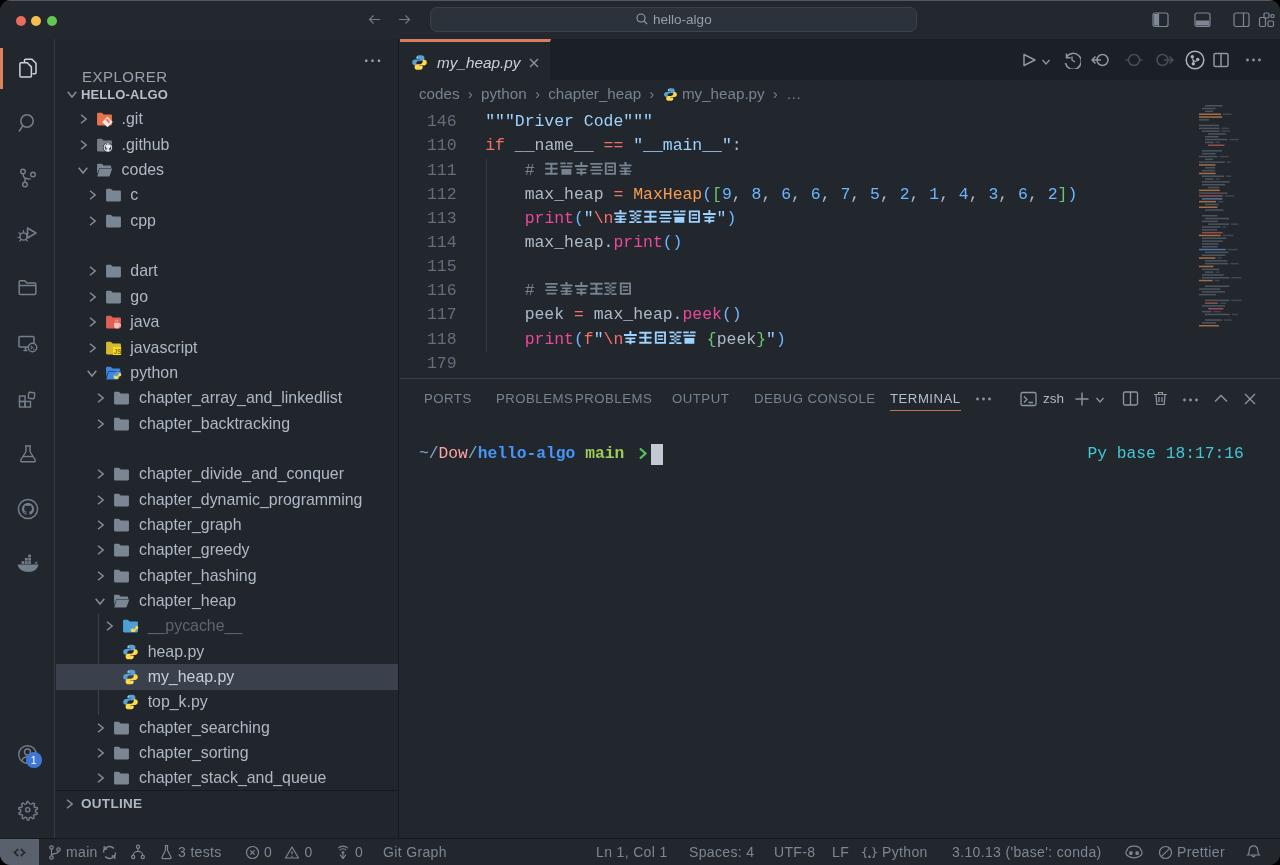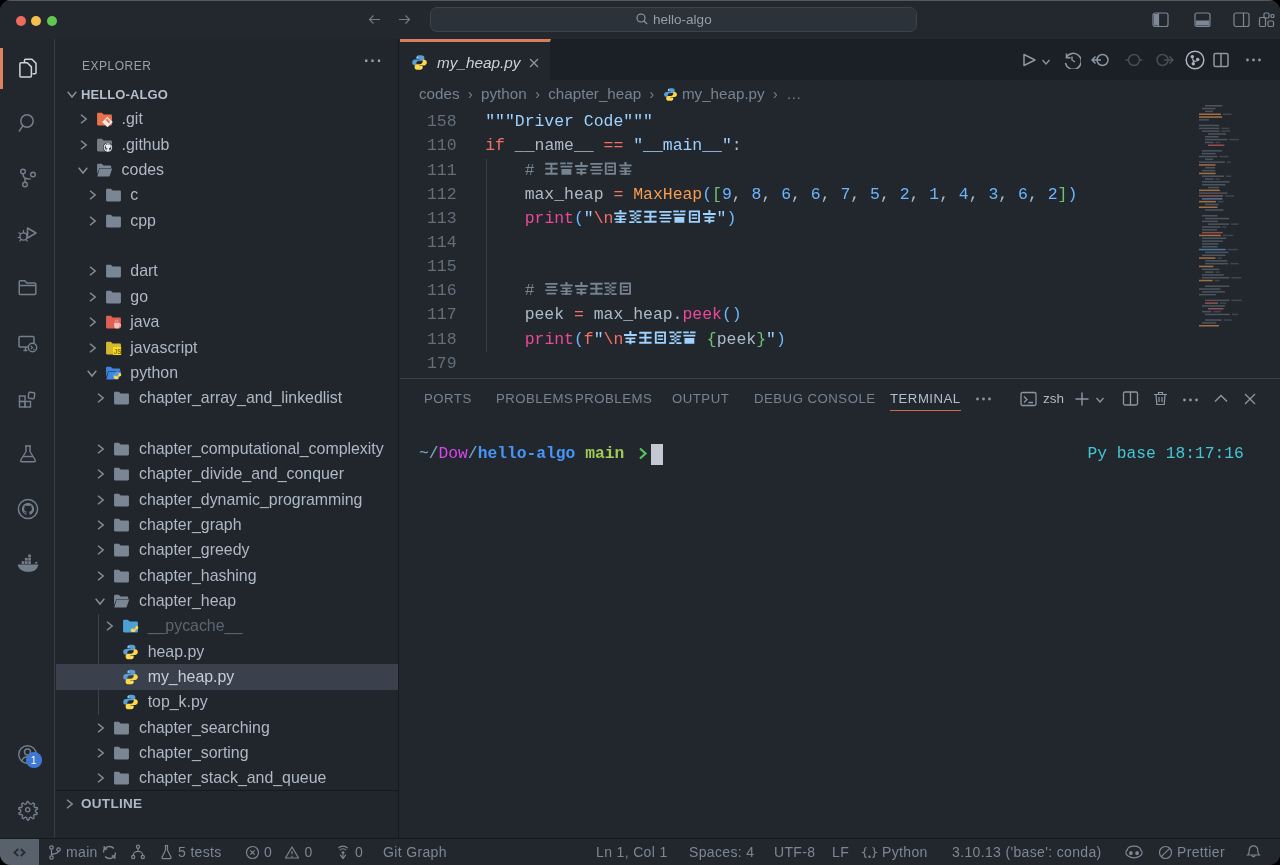--- a/index.html
+++ b/index.html
@@ -6,21 +6,21 @@
 .tl{position:absolute;top:0;left:0;width:100%;height:1px;background:rgba(160,170,180,.38);z-index:60}
 .abs{position:absolute}
 .titlebar{position:absolute;left:0;top:0;width:1280px;height:39px;background:#23282f}
 .light{position:absolute;top:15.8px;width:10.6px;height:10.6px;border-radius:50%}
 .sbox{position:absolute;left:430px;top:6.5px;width:487px;height:25px;background:#2c323a;border:1px solid #3b434d;border-radius:7px;color:#959ea9;font-size:13.5px;display:flex;align-items:center;justify-content:center}
 .activitybar{position:absolute;left:0;top:39px;width:55px;height:799px;background:#22272e;border-right:1px solid #343b44}
 .ai{position:absolute;left:15px;width:26px;height:26px;color:#747f8c}
 .ai.act{color:#ccd4dd}
 .abar{position:absolute;left:0;width:2.5px;background:#dd815f}
 .sidebar{position:absolute;left:56px;top:39px;width:343px;height:799px;background:#21262d;overflow:hidden;border-right:1px solid #161a20}
-.exh{position:absolute;left:26px;top:20px;font-size:12px;color:#98a1ac;letter-spacing:.5px}
+.exh{position:absolute;left:26px;top:29px;font-size:15px;color:#98a1ac;letter-spacing:.5px}
 .row{position:absolute;left:0;width:343px;height:25.35px;color:#aeb9c5;font-size:15.9px}
 .row .lbl{position:absolute;top:50%;transform:translateY(-50%);white-space:nowrap}
 .row.dim{color:#5c6670}
 .row.sel{background:#3a414c;color:#c6cfd8}
 .chev{position:absolute;top:50%;transform:translateY(-50%);width:14px;height:14px;color:#848f9b}
 .fico{position:absolute;top:50%;transform:translateY(-50%);width:17px;height:17px}
 .guide{position:absolute;width:1px;background:#3a424c}
 .sech{position:absolute;left:0;width:343px;height:25px;border-top:1px solid #161a1f;color:#adb8c4;font-size:13.5px;font-weight:bold}
 .sech .t{position:absolute;left:25px;top:50%;transform:translateY(-50%);letter-spacing:.3px}
 .sech .c{position:absolute;left:6px;top:5.5px;width:14px;height:14px;color:#848f9b}
@@ -365,34 +365,34 @@
         </span>
         <span class="fico" style="left:57.4px">
           <svg width="17" height="17" viewBox="0 0 17 17" fill="none">
             <g transform="scale(1.0625)">
               <path d="M1 3.2c0-.6.5-1.1 1.1-1.1h3.4l1.7 1.7h6.7c.6 0 1.1.5 1.1 1.1v8c0 .6-.5 1.1-1.1 1.1H2.1c-.6 0-1.1-.5-1.1-1.1z" fill="#7a8694"></path>
             </g>
           </svg>
         </span>
         <span class="lbl" style="left:83.0px">chapter_array_and_linkedlist</span>
       </div>
-      <div class="row" style="top:397.25px">
-        <span class="chev" style="left:37.4px">
-          <svg width="14" height="14" viewBox="0 0 14 14" fill="none">
-            <path d="M5 2.7l5.2 4.3-5.2 4.3" stroke="currentColor" stroke-width="1.45" fill="none"></path>
-          </svg>
-        </span>
-        <span class="fico" style="left:57.4px">
-          <svg width="17" height="17" viewBox="0 0 17 17" fill="none">
-            <g transform="scale(1.0625)">
-              <path d="M1 3.2c0-.6.5-1.1 1.1-1.1h3.4l1.7 1.7h6.7c.6 0 1.1.5 1.1 1.1v8c0 .6-.5 1.1-1.1 1.1H2.1c-.6 0-1.1-.5-1.1-1.1z" fill="#7a8694"></path>
-            </g>
-          </svg>
-        </span>
-        <span class="lbl" style="left:83.0px">chapter_computational_complexity</span>
+      <div class="row" style="top:371.90px">
+        <span class="chev" style="left:37.4px">
+          <svg width="14" height="14" viewBox="0 0 14 14" fill="none">
+            <path d="M5 2.7l5.2 4.3-5.2 4.3" stroke="currentColor" stroke-width="1.45" fill="none"></path>
+          </svg>
+        </span>
+        <span class="fico" style="left:57.4px">
+          <svg width="17" height="17" viewBox="0 0 17 17" fill="none">
+            <g transform="scale(1.0625)">
+              <path d="M1 3.2c0-.6.5-1.1 1.1-1.1h3.4l1.7 1.7h6.7c.6 0 1.1.5 1.1 1.1v8c0 .6-.5 1.1-1.1 1.1H2.1c-.6 0-1.1-.5-1.1-1.1z" fill="#7a8694"></path>
+            </g>
+          </svg>
+        </span>
+        <span class="lbl" style="left:83.0px">chapter_backtracking</span>
       </div>
       <div class="row" style="top:422.60px">
         <span class="chev" style="left:37.4px">
           <svg width="14" height="14" viewBox="0 0 14 14" fill="none">
             <path d="M5 2.7l5.2 4.3-5.2 4.3" stroke="currentColor" stroke-width="1.45" fill="none"></path>
           </svg>
         </span>
         <span class="fico" style="left:57.4px">
           <svg width="17" height="17" viewBox="0 0 17 17" fill="none">
             <g transform="scale(1.0625)">
@@ -663,21 +663,21 @@
       </span>
 <span class="abs" style="left:845px;top:13px;color:#8b97a3">
         <svg width="17" height="16" viewBox="0 0 17 16" fill="none">
           <circle cx="2.5" cy="8" r="1.4" fill="currentColor"></circle>
           <circle cx="8.5" cy="8" r="1.4" fill="currentColor"></circle>
           <circle cx="14.5" cy="8" r="1.4" fill="currentColor"></circle>
         </svg>
       </span>
  <div class="code">
 <div style="position:absolute;left:85.5px;top:50.5px;width:1px;height:193px;background:#333b45"></div>
-<div class="ln" style="top:2.20px">158</div>
+<div class="ln" style="top:2.20px">146</div>
 <div class="cl" style="top:2.20px"><span class="s">"""Driver Code"""</span></div>
 <div class="ln" style="top:26.36px">110</div>
 <div class="cl" style="top:26.36px"><span class="k">if</span> __name__ <span class="k">==</span> <span class="s">"__main__"</span>:</div>
 <div class="ln" style="top:50.52px">111</div>
 <div class="cl" style="top:50.52px">    <span class="cm"># <svg class="cj" viewBox="0 0 12 12">
               <path fill="currentColor" d="M1 1.2h10v1.5H1zM1 5.2h10v1.5H1zM1 9.3h10v1.5H1zM5.2 1.2h1.6v9.6H5.2z"></path>
             </svg><svg class="cj" viewBox="0 0 12 12">
               <path fill="currentColor" d="M1 1h4.5v1.4H1zM6.5 1H11v1.4H6.5zM1.2 3.6h9.6v1.4H1.2zM2 6.2h8v4.6H2zM3.5 7.6h5v1.6h-5z"></path>
             </svg><svg class="cj" viewBox="0 0 12 12">
               <path fill="currentColor" d="M5.2 0.6h1.6v3H5.2zM0.8 3h10.4v1.5H0.8zM2 5.8h8v1.4H2zM2 8.6h8v1.4H2zM5.2 5.8h1.6v5.4H5.2z"></path>
@@ -700,20 +700,21 @@
             </svg><svg class="cj" viewBox="0 0 12 12">
               <path fill="currentColor" d="M1 1.4h10v1.4H1zM2.2 4h7.6v1.3H2.2zM1 6.6h10v1.3H1zM2.2 9.2h7.6v1.4H2.2z"></path>
             </svg><svg class="cj" viewBox="0 0 12 12">
               <path fill="currentColor" d="M1 1h4.5v1.4H1zM6.5 1H11v1.4H6.5zM1.2 3.6h9.6v1.4H1.2zM2 6.2h8v4.6H2zM3.5 7.6h5v1.6h-5z"></path>
             </svg><svg class="cj" viewBox="0 0 12 12">
               <path fill="currentColor" d="M1.5 1h9v1.4h-9zM1.5 1h1.5v9.8H1.5zM9 1h1.5v9.8H9zM3.8 3.8h4.4v1.3H3.8zM3.8 6.6h4.4v1.3H3.8zM1.5 9.4h9v1.4h-9z"></path>
             </svg><svg class="cj" viewBox="0 0 12 12">
               <path fill="currentColor" d="M5.2 0.6h1.6v3H5.2zM0.8 3h10.4v1.5H0.8zM2 5.8h8v1.4H2zM2 8.6h8v1.4H2zM5.2 5.8h1.6v5.4H5.2z"></path>
             </svg>"</span><span class="b1">)</span></div>
 <div class="ln" style="top:123.00px">114</div>
+<div class="cl" style="top:123.00px">    max_heap.<span class="fn">print</span><span class="b1">()</span></div>
 <div class="ln" style="top:147.16px">115</div>
 <div class="ln" style="top:171.32px">116</div>
 <div class="cl" style="top:171.32px">    <span class="cm"># <svg class="cj" viewBox="0 0 12 12">
               <path fill="currentColor" d="M1 1.4h10v1.4H1zM2.2 4h7.6v1.3H2.2zM1 6.6h10v1.3H1zM2.2 9.2h7.6v1.4H2.2z"></path>
             </svg><svg class="cj" viewBox="0 0 12 12">
               <path fill="currentColor" d="M5.2 0.5h1.7v2.6H5.2zM1 2.6h10v1.4H1zM2.4 5h7.2v1.3H2.4zM1.2 7.4h9.6v1.3H1.2zM5.2 5h1.7v6H5.2zM2 9.6h8v1.2H2z"></path>
             </svg><svg class="cj" viewBox="0 0 12 12">
               <path fill="currentColor" d="M5.2 0.6h1.6v3H5.2zM0.8 3h10.4v1.5H0.8zM2 5.8h8v1.4H2zM2 8.6h8v1.4H2zM5.2 5.8h1.6v5.4H5.2z"></path>
             </svg><svg class="cj" viewBox="0 0 12 12">
               <path fill="currentColor" d="M1 1.2h10v1.5H1zM1 5.2h10v1.5H1zM1 9.3h10v1.5H1zM5.2 1.2h1.6v9.6H5.2z"></path>
@@ -892,21 +893,21 @@
 <span class="pico" style="left:813px;top:13px">
         <svg width="16" height="14" viewBox="0 0 16 14" fill="none">
           <path d="M2 9.5L8 3.5l6 6" stroke="currentColor" stroke-width="1.4"></path>
         </svg>
       </span>
 <span class="pico" style="left:842px;top:12px">
         <svg width="16" height="16" viewBox="0 0 16 16" fill="none">
           <path d="M3 3l10 10M13 3L3 13" stroke="currentColor" stroke-width="1.3"></path>
         </svg>
       </span>
-<div class="term" style="left:19px;top:62.5px;height:24px;line-height:24px"><span style="color:#82a6c9">~/</span><span style="color:#d946ef">Dow</span><span style="color:#82a6c9">/</span><span style="color:#4695f7;font-weight:bold">hello-algo</span> <span style="color:#9fca56;font-weight:bold">main</span> </div>
+<div class="term" style="left:19px;top:62.5px;height:24px;line-height:24px"><span style="color:#82a6c9">~/</span><span style="color:#fca5a5">Dow</span><span style="color:#82a6c9">/</span><span style="color:#4695f7;font-weight:bold">hello-algo</span> <span style="color:#9fca56;font-weight:bold">main</span> </div>
 <span class="abs" style="left:237px;top:67px">
         <svg width="12" height="15" viewBox="0 0 12 15" fill="none">
           <path d="M3 2.5l5.5 5L3 12.5" stroke="#54c45e" stroke-width="2.2"></path>
         </svg>
       </span>
 <div class="abs" style="left:251px;top:64.5px;width:11.5px;height:21.5px;background:#c3c9d2"></div>
 <div class="term" style="left:687.5px;top:62.5px;height:24px;line-height:24px;color:#45c6d4">Py base 18:17:16</div>
 </div>
 <div class="statusbar">
 <div class="remote">
@@ -922,21 +923,21 @@
           <path d="M12.8 14v-3h-3M2.2 1v3h3" stroke="currentColor" stroke-width="1.3" fill="none"></path>
         </svg></span>
 <span class="si" style="left:130px"><svg width="16" height="16" viewBox="0 0 16 16" fill="none">
           <circle cx="8" cy="2.8" r="1.6" stroke="currentColor" stroke-width="1.2"></circle>
           <circle cx="3.2" cy="13" r="1.6" stroke="currentColor" stroke-width="1.2"></circle>
           <circle cx="12.8" cy="13" r="1.6" stroke="currentColor" stroke-width="1.2"></circle>
           <path d="M8 4.4v3M8 7.4c-2.5 0-4.8 1.5-4.8 3.9M8 7.4c2.5 0 4.8 1.5 4.8 3.9" stroke="currentColor" stroke-width="1.2" fill="none"></path>
         </svg></span>
 <span class="si" style="left:159px"><svg width="15" height="16" viewBox="0 0 15 16" fill="none">
           <path d="M5.8 1.5h3.4M6.5 1.8v4.4L3 13.2c-.3.7.1 1.4.9 1.4h7.2c.8 0 1.2-.7.9-1.4L8.5 6.2V1.8" stroke="currentColor" stroke-width="1.2" fill="none"></path>
-        </svg><span>5 tests</span></span>
+        </svg><span>3 tests</span></span>
 <span class="si" style="left:245px"><svg width="15" height="15" viewBox="0 0 15 15" fill="none">
           <circle cx="7.5" cy="7.5" r="6" stroke="currentColor" stroke-width="1.2"></circle>
           <path d="M5.3 5.3l4.4 4.4M9.7 5.3l-4.4 4.4" stroke="currentColor" stroke-width="1.2"></path>
         </svg><span>0</span>&nbsp;<svg width="16" height="15" viewBox="0 0 16 15" fill="none">
           <path d="M8 2L1.5 13h13z" stroke="currentColor" stroke-width="1.2" stroke-linejoin="round" fill="none"></path>
           <path d="M8 6v3.2M8 10.8v1.4" stroke="currentColor" stroke-width="1.2"></path>
         </svg><span>0</span></span>
 <span class="si" style="left:335px"><svg width="16" height="15" viewBox="0 0 16 15" fill="none">
           <path d="M3.4 3.2a6.3 6.3 0 0 1 9.2 0M4.9 5.2a4 4 0 0 1 6.2 0" stroke="currentColor" stroke-width="1.2" fill="none"></path>
           <circle cx="8" cy="7.6" r="1.4" fill="currentColor"></circle>

